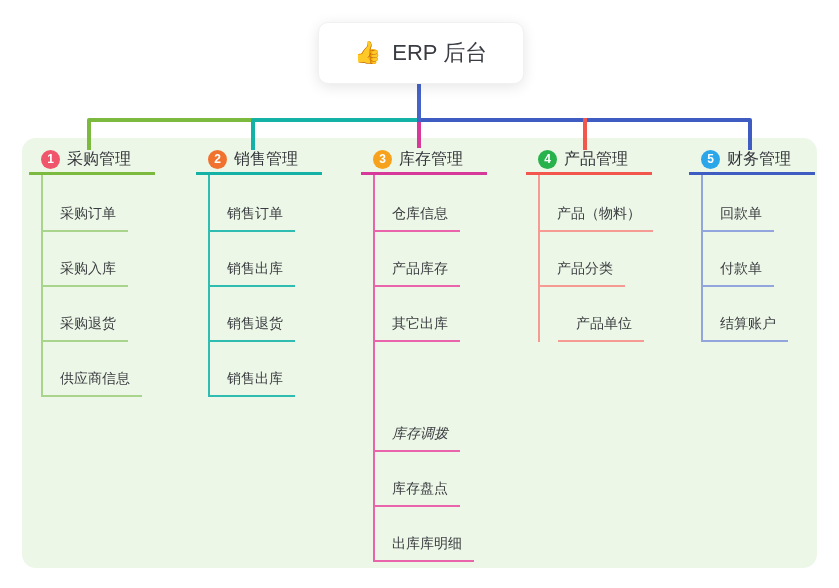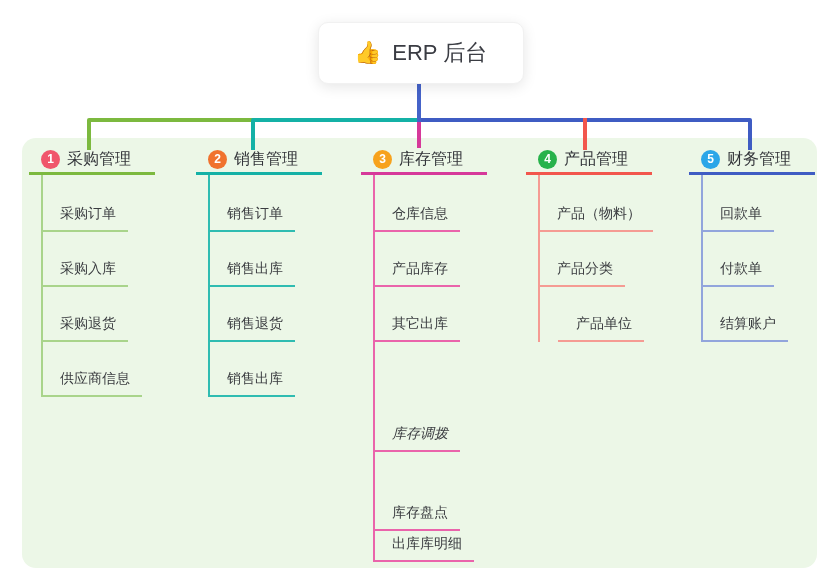--- a/index.html
+++ b/index.html
@@ -83,21 +83,21 @@
       <div class="child" style="left: 209px; top: 368px; border-bottom: 2px solid rgb(47, 188, 177);">销售出库</div>
       <div class="branch-title" style="left: 361px; top: 146px; border-bottom: 3px solid rgb(214, 57, 154);">
         <span class="badge" style="background: rgb(247, 162, 28);">3</span>
         <span>库存管理</span>
       </div>
       <div class="vline" style="left: 373px; top: 175px; height: 387px; background: rgb(234, 100, 171);"></div>
       <div class="child" style="left: 374px; top: 203px; border-bottom: 2px solid rgb(234, 100, 171);">仓库信息</div>
       <div class="child" style="left: 374px; top: 258px; border-bottom: 2px solid rgb(234, 100, 171);">产品库存</div>
       <div class="child" style="left: 374px; top: 313px; border-bottom: 2px solid rgb(234, 100, 171);">其它出库</div>
       <div class="child" style="left: 374px; top: 423px; border-bottom: 2px solid rgb(234, 100, 171); font-style: italic;">库存调拨</div>
-      <div class="child" style="left: 374px; top: 478px; border-bottom: 2px solid rgb(234, 100, 171); margin-top: 24px;">库存盘点</div>
+      <div class="child" style="left: 374px; top: 478px; border-bottom: 2px solid rgb(234, 100, 171);">库存盘点</div>
       <div class="child" style="left: 374px; top: 533px; border-bottom: 2px solid rgb(234, 100, 171);">出库库明细</div>
       <div class="branch-title" style="left: 526px; top: 146px; border-bottom: 3px solid rgb(242, 86, 77);">
         <span class="badge" style="background: rgb(39, 178, 75);">4</span>
         <span>产品管理</span>
       </div>
       <div class="vline" style="left: 538px; top: 175px; height: 167px; background: rgb(245, 155, 147);"></div>
       <div class="child" style="left: 539px; top: 203px; border-bottom: 2px solid rgb(245, 155, 147);">产品（物料）</div>
       <div class="child" style="left: 539px; top: 258px; border-bottom: 2px solid rgb(245, 155, 147);">产品分类</div>
       <div class="child" style="left: 539px; top: 313px; border-bottom: 2px solid rgb(245, 155, 147); margin-left: 19px;">产品单位</div>
       <div class="branch-title" style="left: 689px; top: 146px; border-bottom: 3px solid rgb(63, 92, 195);">

